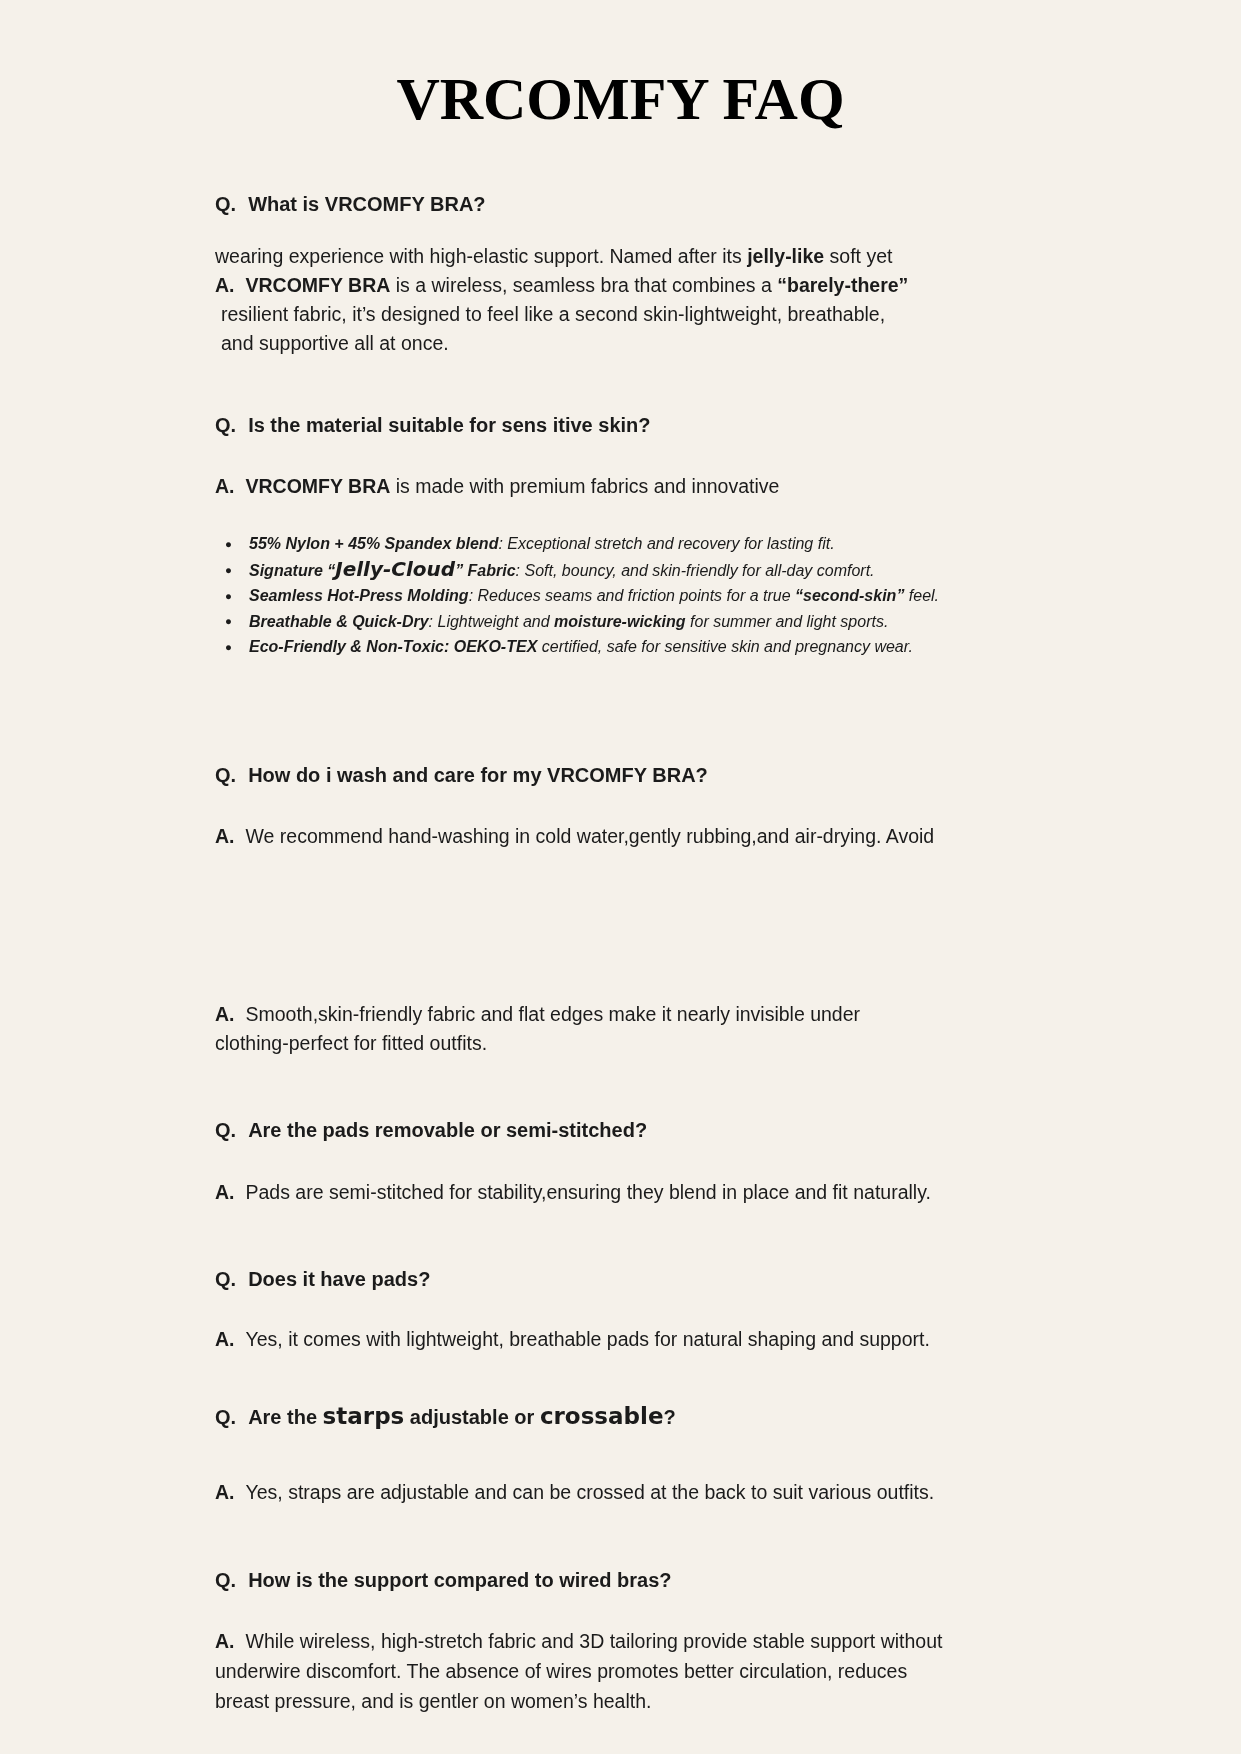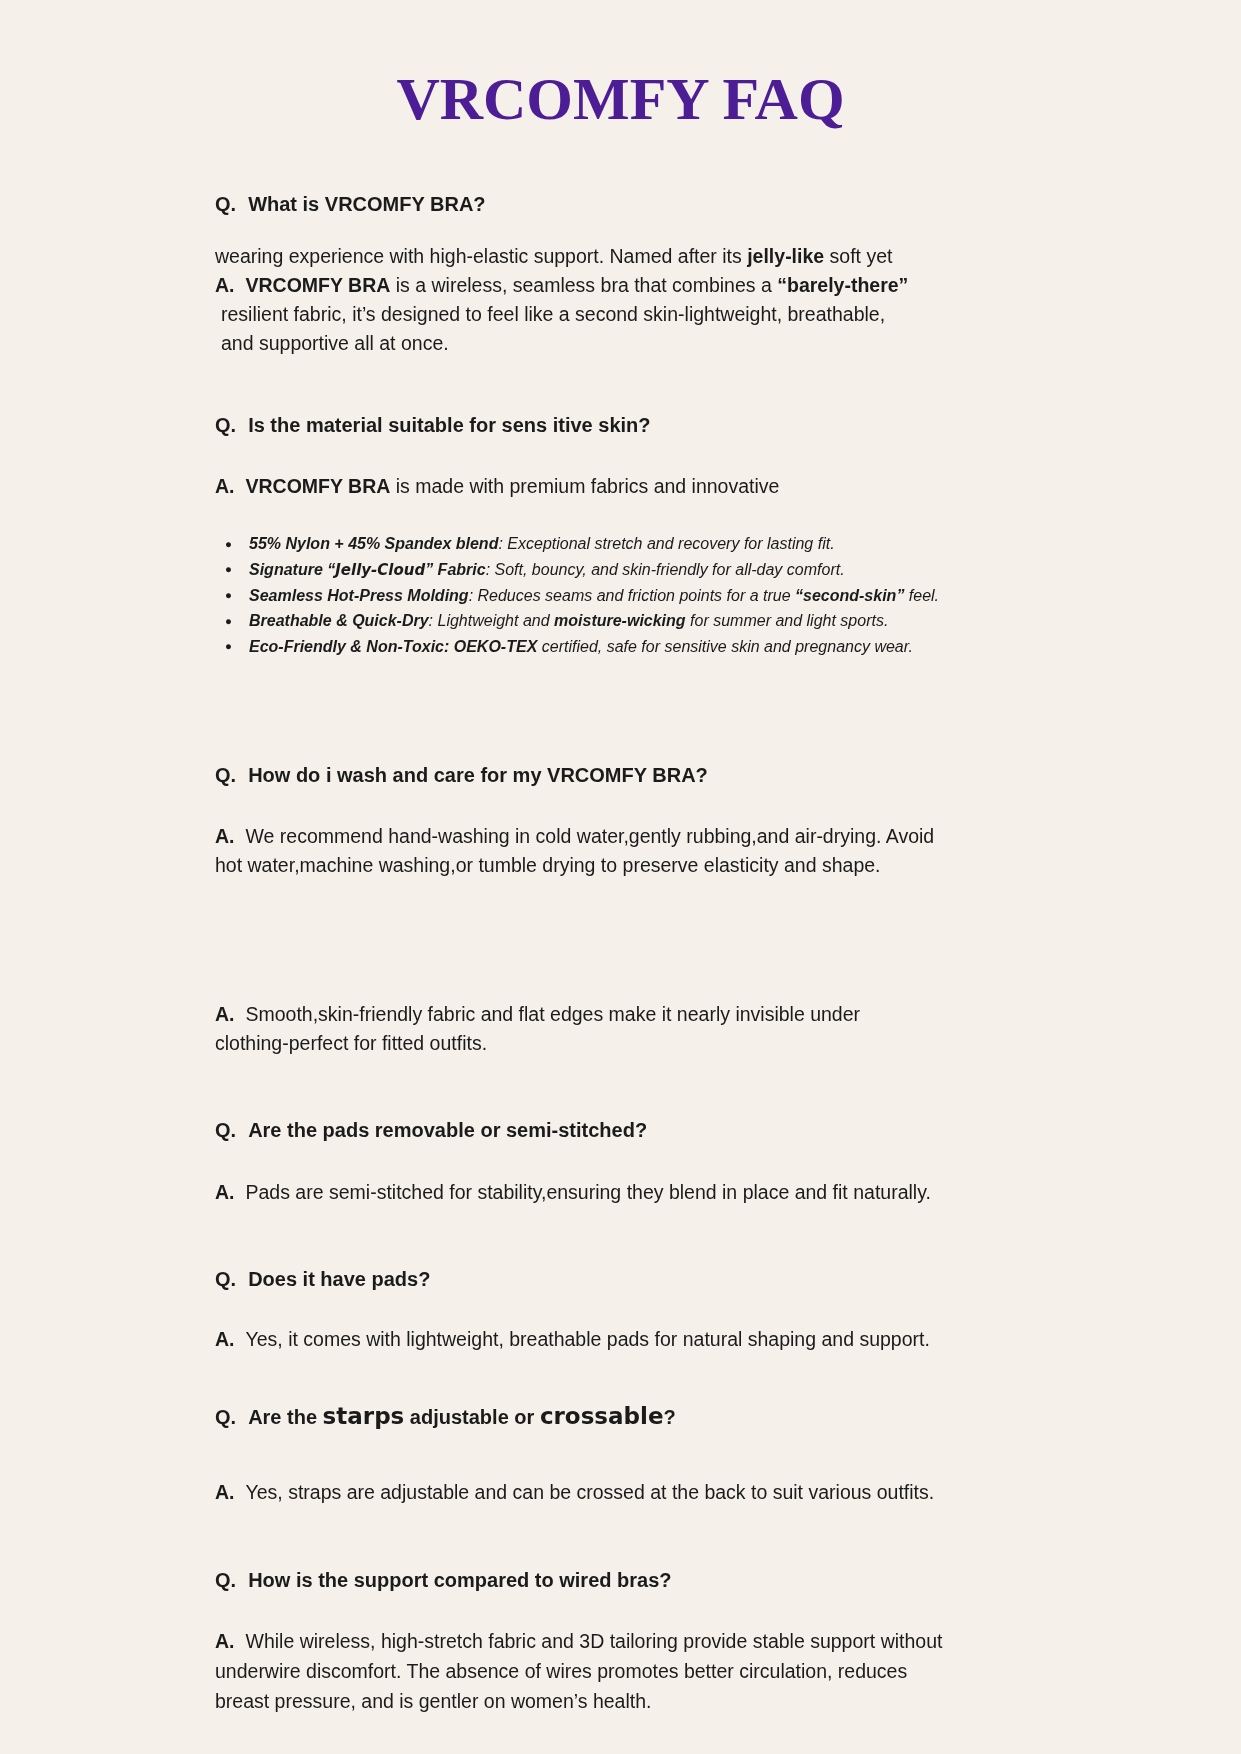--- a/index.html
+++ b/index.html
@@ -16,21 +16,21 @@
     position:absolute;
     top:68px;
     left:0;
     width:100%;
     margin:0;
     text-align:center;
     font-family:"Liberation Serif", serif;
     font-size:60px;
     line-height:62px;
     font-weight:700;
-    color:#4c1d95;
+    color:#000000;
   }
   .qline {
     position:absolute;
     left:215px;
     font-size:20px;
     line-height:1.25;
     font-weight:700;
     white-space:nowrap;
   }
   .qp { margin-right:12px; }
@@ -41,21 +41,21 @@
     line-height:29px;
     font-weight:400;
     white-space:nowrap;
   }
   .ans.lh30 { line-height:30px; }
   .ap { font-weight:700; margin-right:11px; }
   .b { font-weight:700; }
   .ind { padding-left:6px; }
   .wb {  
     font-family:"DejaVu Sans", sans-serif;
-    font-size:15px;
+    font-size:20px;
   }
   .wq {  
     font-family:"DejaVu Sans", sans-serif;
     font-size:23px;
   }
   .bullets {
     position:absolute;
     left:225px;
     font-size:16px;
     line-height:25px;
@@ -93,21 +93,20 @@
     <div><span class="dot">●</span><span class="bb">55% Nylon + 45% Spandex blend</span><span>: Exceptional stretch and recovery for lasting fit.</span></div>
     <div><span class="dot">●</span><span class="bb">Signature “</span><span class="bb wb">Jelly-Cloud</span><span class="bb">” Fabric</span><span>: Soft, bouncy, and skin-friendly for all-day comfort.</span></div>
     <div><span class="dot">●</span><span class="bb">Seamless Hot-Press Molding</span><span>: Reduces seams and friction points for a true </span><span class="bb">“second-skin”</span><span> feel.</span></div>
     <div><span class="dot">●</span><span class="bb">Breathable &amp; Quick-Dry</span><span>: Lightweight and </span><span class="bb">moisture-wicking</span><span> for summer and light sports.</span></div>
     <div><span class="dot">●</span><span class="bb">Eco-Friendly &amp; Non-Toxic: OEKO-TEX</span><span> certified, safe for sensitive skin and pregnancy wear.</span></div>
   </div>
 
   <div class="qline" style="top:763px"><span class="qp">Q.</span><span>How do i wash and care for my VRCOMFY BRA?</span></div>
   <div class="ans" style="top:822px">
     <div><span class="ap">A.</span><span>We recommend hand-washing in cold water,gently rubbing,and air-drying. Avoid</span></div>
-    <div><span>hot water,machine washing,or tumble drying to preserve elasticity and shape.</span></div>
   </div>
 
   <div class="ans" style="top:1000px">
     <div><span class="ap">A.</span><span>Smooth,skin-friendly fabric and flat edges make it nearly invisible under</span></div>
     <div><span>clothing-perfect for fitted outfits.</span></div>
   </div>
 
   <div class="qline" style="top:1118px"><span class="qp">Q.</span><span>Are the pads removable or semi-stitched?</span></div>
   <div class="ans" style="top:1178px">
     <div><span class="ap">A.</span><span>Pads are semi-stitched for stability,ensuring they blend in place and fit naturally.</span></div>

